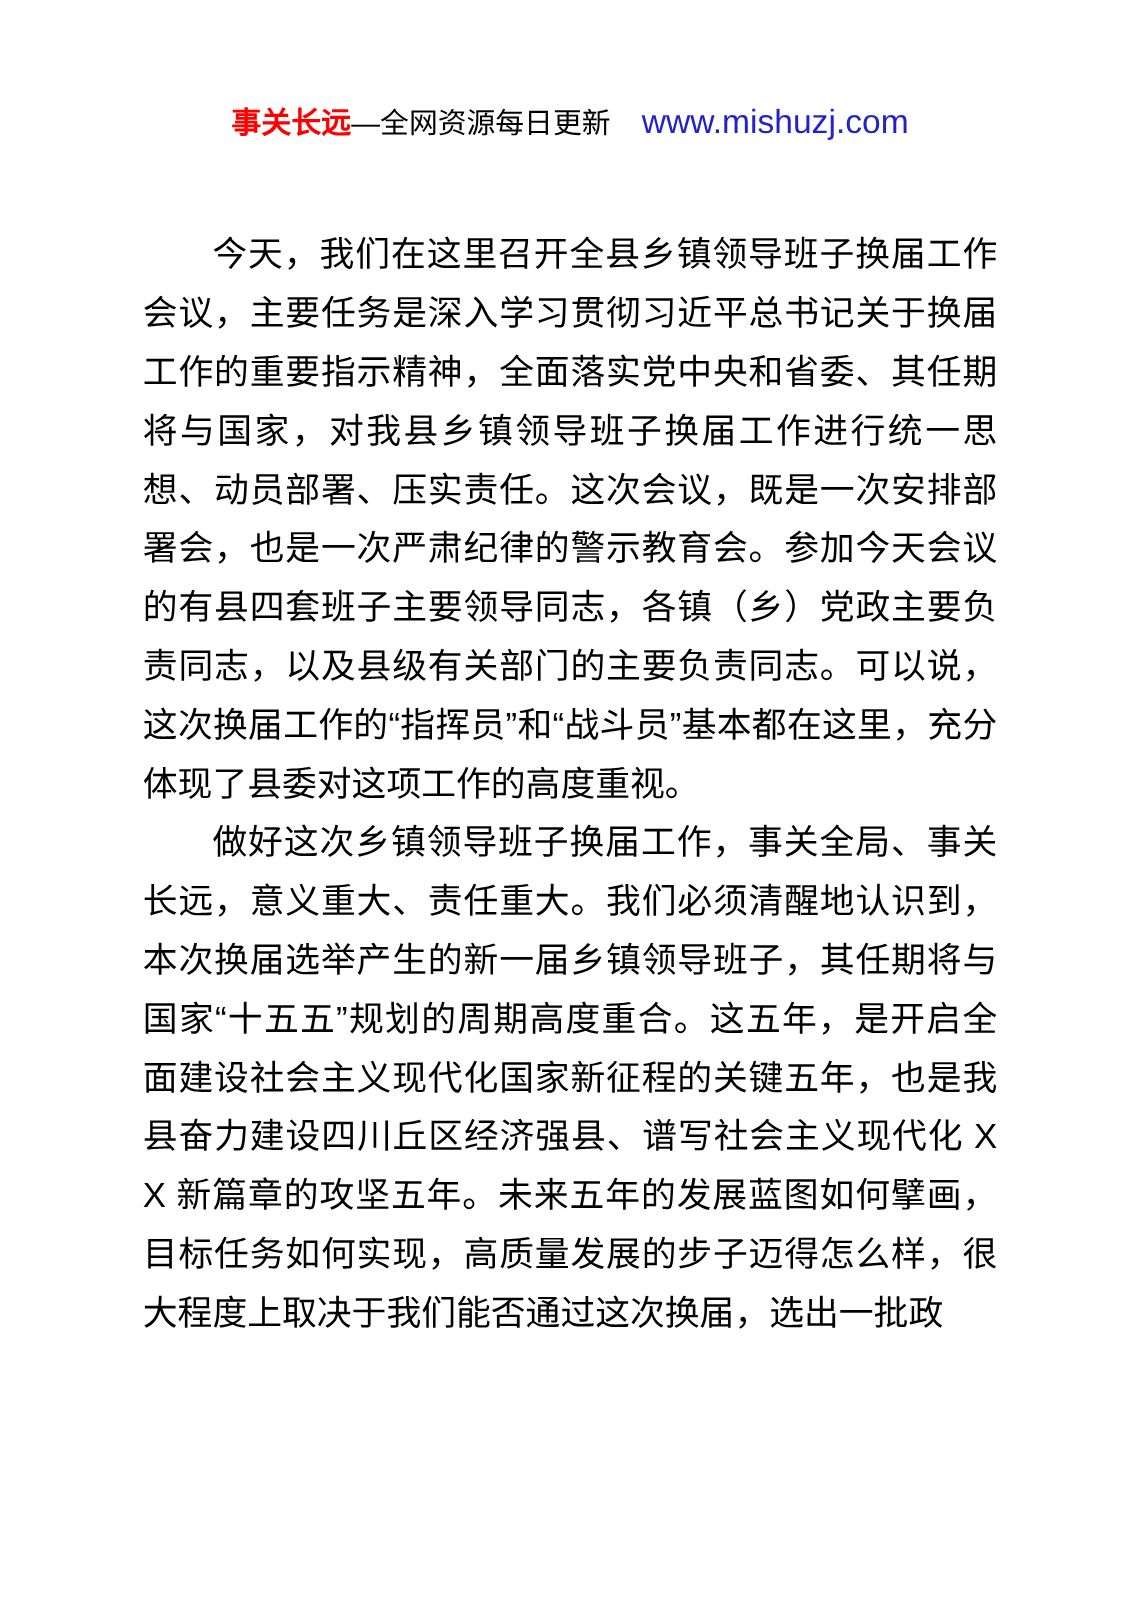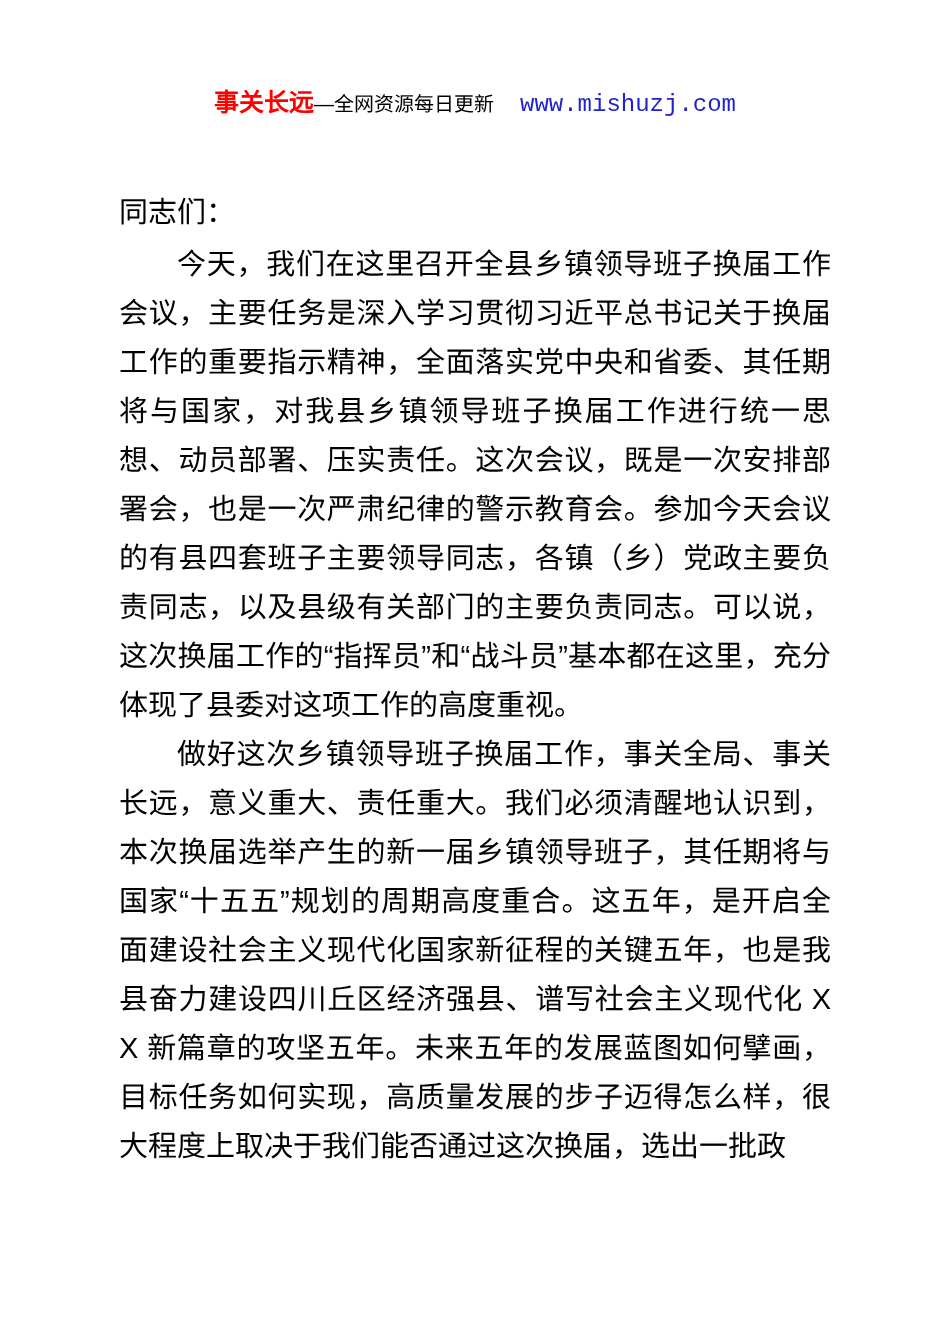--- a/index.html
+++ b/index.html
@@ -22,30 +22,29 @@
     text-align: center;
     line-height: 32px;
     white-space: nowrap;
   }
   .site-header .brand {
     font-size: 25px;
     font-weight: 700;
     color: #ff0000;
   }
   .site-header .tagline {
-    font-size: 20px;
+    font-size: 24px;
     font-weight: 400;
     color: #000000;
   }
   .site-header .url {
-    font-size: 24px;
+    font-size: 28px;
     color: #2222cc;
     text-decoration: none;
     margin-left: 26px;
-    font-family: Liberation Mono, monospace;
   }
   .doc-title {
     margin: 62px 50px 0 50px;
     text-align: center;
     font-size: 37px;
     font-weight: 400;
     line-height: 46px;
     letter-spacing: 0px;
     color: #000000;
   }
@@ -72,18 +71,17 @@
 <body>
 
 <div class="page">
 
   <div class="site-header">
     <span class="brand">事关长远</span><span class="tagline">—全网资源每日更新</span><a class="url" href="#">www.mishuzj.com</a>
   </div>
 
 
   <div class="doc-body">
-    <p class="salutation">同志们：</p>
     <p>今天，我们在这里召开全县乡镇领导班子换届工作会议，主要任务是深入学习贯彻习近平总书记关于换届工作的重要指示精神，全面落实党中央和省委、其任期将与国家，对我县乡镇领导班子换届工作进行统一思想、动员部署、压实责任。这次会议，既是一次安排部署会，也是一次严肃纪律的警示教育会。参加今天会议的有县四套班子主要领导同志，各镇（乡）党政主要负责同志，以及县级有关部门的主要负责同志。可以说，这次换届工作的“指挥员”和“战斗员”基本都在这里，充分体现了县委对这项工作的高度重视。</p>
     <p>做好这次乡镇领导班子换届工作，事关全局、事关长远，意义重大、责任重大。我们必须清醒地认识到，本次换届选举产生的新一届乡镇领导班子，其任期将与国家“十五五”规划的周期高度重合。这五年，是开启全面建设社会主义现代化国家新征程的关键五年，也是我县奋力建设四川丘区经济强县、谱写社会主义现代化 XX 新篇章的攻坚五年。未来五年的发展蓝图如何擘画，目标任务如何实现，高质量发展的步子迈得怎么样，很大程度上取决于我们能否通过这次换届，选出一批政</p>
   </div>
 
 </div>
 
 </body></html>

